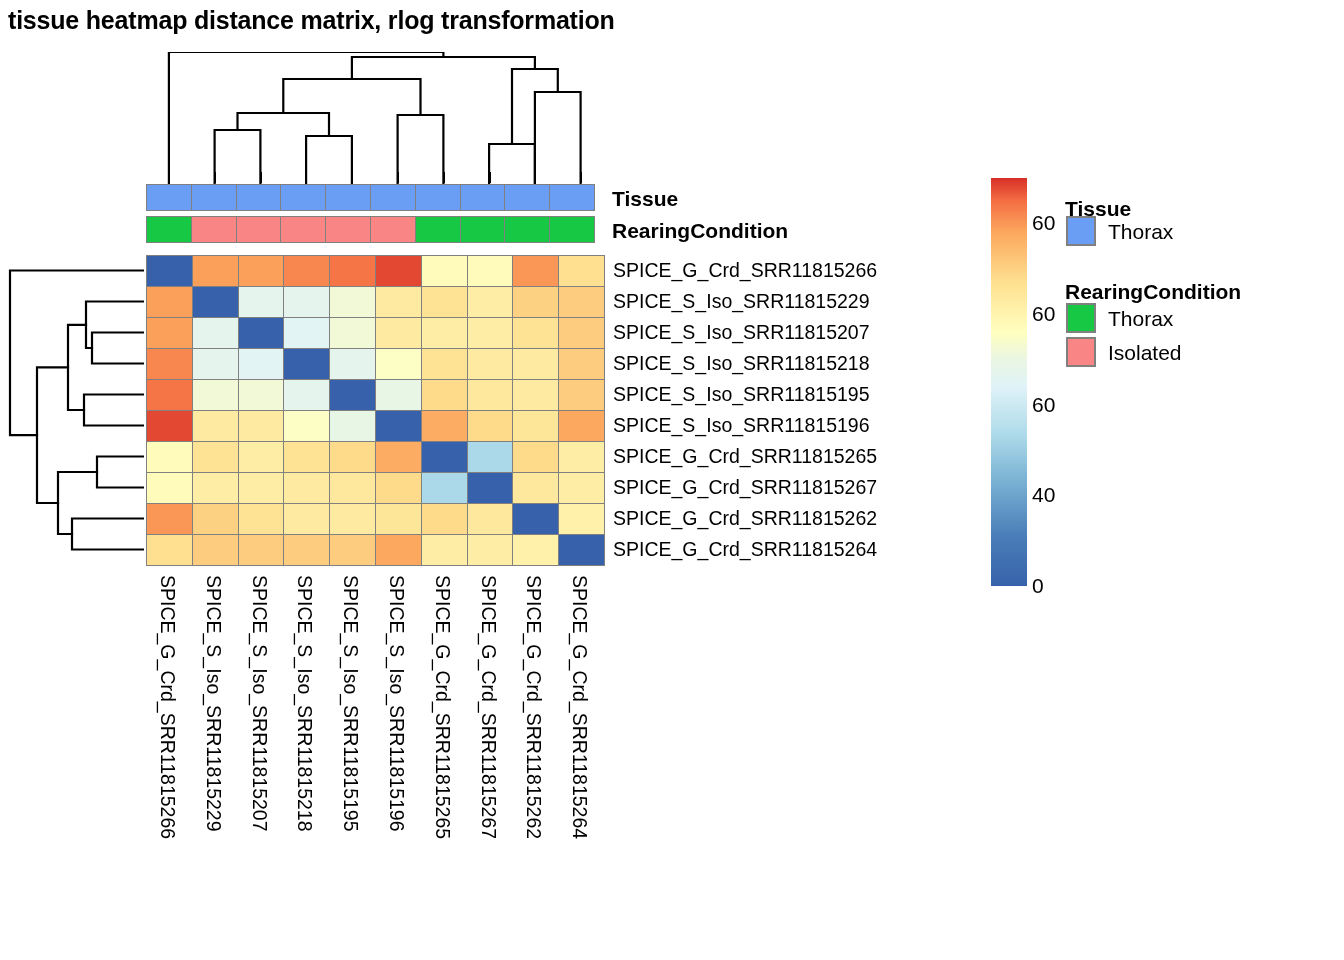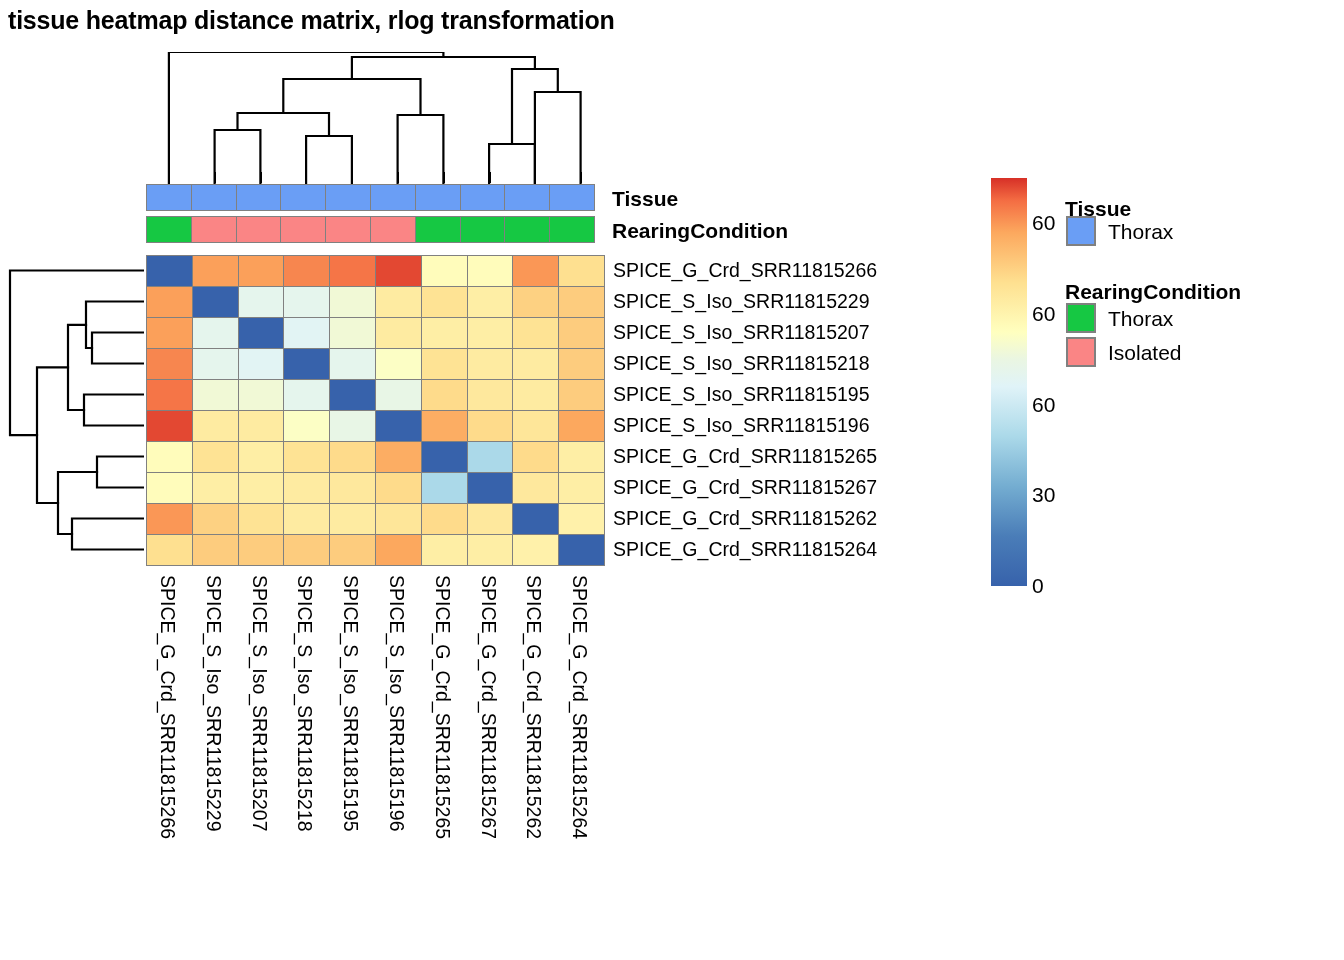--- a/index.html
+++ b/index.html
@@ -343,21 +343,21 @@
       <div class="collabel" style="left: 497.5px; top: 575px;">SPICE_G_Crd_SRR11815267</div>
       <div class="collabel" style="left: 543.3px; top: 575px;">SPICE_G_Crd_SRR11815262</div>
       <div class="collabel" style="left: 589.1px; top: 575px;">SPICE_G_Crd_SRR11815264</div>
     </div>
 
   <div id="cbar" style="left: 991px; top: 178px; width: 36px; height: 408px; background: linear-gradient(rgb(215, 48, 39) 0%, rgb(244, 109, 67) 5.56%, rgb(252, 168, 94) 13.33%, rgb(254, 224, 144) 25.56%, rgb(255, 255, 191) 37.78%, rgb(234, 246, 226) 44.44%, rgb(224, 243, 248) 51.11%, rgb(171, 217, 233) 63.33%, rgb(116, 173, 209) 75.56%, rgb(74, 125, 184) 87.78%, rgb(55, 98, 171) 100%);"></div>
   <div id="cbar-ticks">
       <div class="cbtick" style="left: 1032px; top: 212.333px;">60</div>
       <div class="cbtick" style="left: 1032px; top: 303px;">60</div>
       <div class="cbtick" style="left: 1032px; top: 393.667px;">60</div>
-      <div class="cbtick" style="left: 1032px; top: 484.333px;">30</div>
+      <div class="cbtick" style="left: 1032px; top: 484.333px;">40</div>
       <div class="cbtick" style="left: 1032px; top: 575px;">0</div>
     </div>
 
   <div class="legend-title" style="left:1065px; top:198px;">Tissue</div>
   <div id="legend-tissue">
       <div class="legend-item" style="left: 1066px; top: 216px;">
         <div class="legend-swatch" style="background: rgb(106, 158, 245);"></div>
         <div class="legend-text">Thorax</div>
       </div>
     </div>

